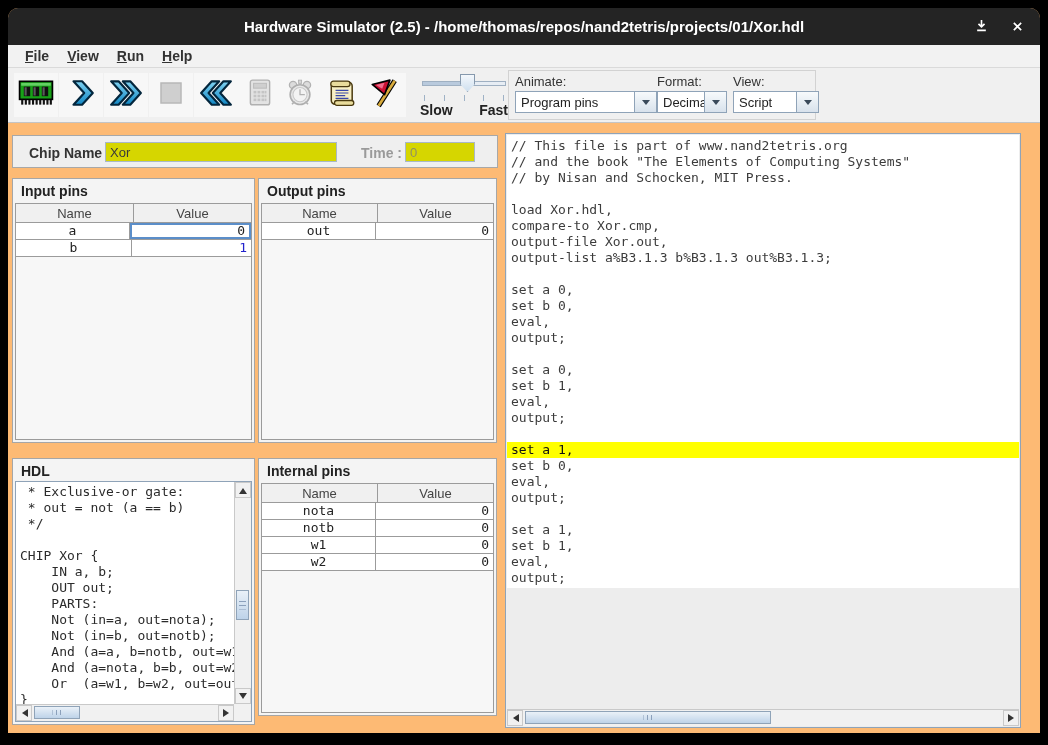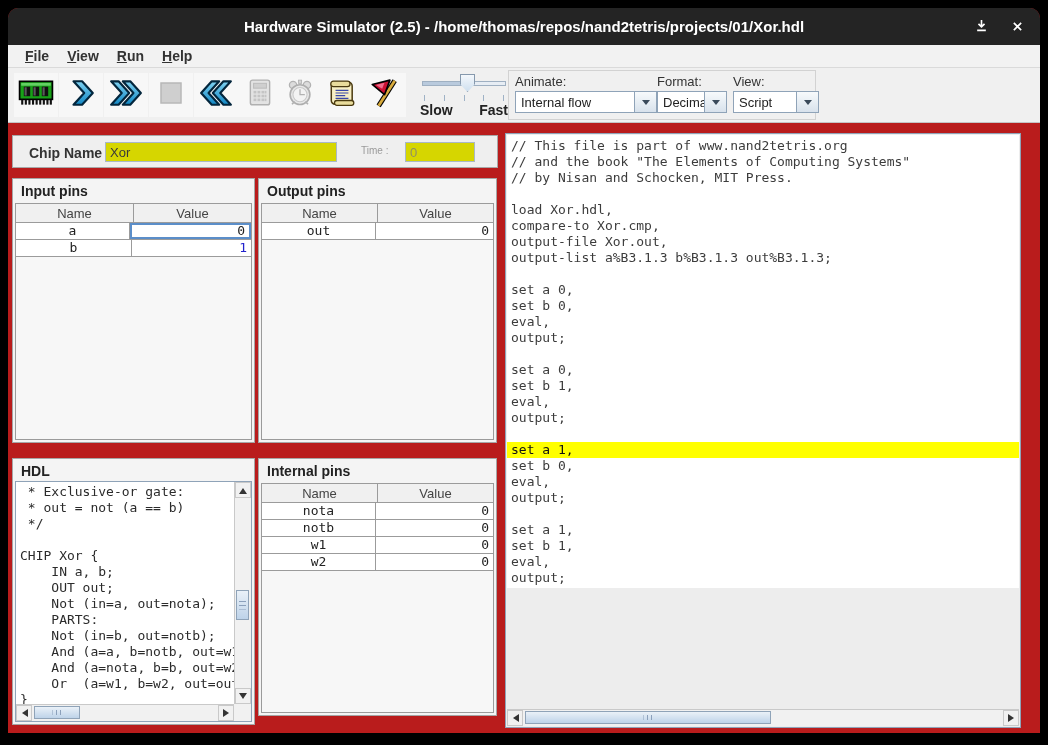--- a/index.html
+++ b/index.html
@@ -1,20 +1,20 @@
 <!DOCTYPE html>
 <html><head>
 <meta charset="utf-8">
 <style>
   * { box-sizing: border-box; margin: 0; padding: 0; }
   html,body { width:1048px; height:745px; }
   body { background:#000; position:relative; font-family:"Liberation Sans",sans-serif; overflow:hidden; }
 
   .window { position:absolute; left:8px; top:8px; width:1032px; height:725px;
-            background:#b91c1c; border-radius:10px 10px 0 0; overflow:hidden; }
+            background:#fdba74; border-radius:10px 10px 0 0; overflow:hidden; }
 
   
   .titlebar { height:37px; background:#242424; color:#fff; display:flex;
               align-items:center; justify-content:center; font-weight:bold; font-size:15px; position:relative; }
   .tb-controls { position:absolute; right:12px; top:0; height:100%; display:flex; gap:14px; align-items:center; }
   .tb-ctrl { width:22px; height:22px; display:flex; align-items:center; justify-content:center; cursor:pointer; }
 
   
   .menubar { height:23px; background:#f2f2f2; display:flex; align-items:center;
              padding-left:8px; border-bottom:1px solid #dadada; }
@@ -45,21 +45,21 @@
                  background:linear-gradient(#f7fafc,#d8e2ec); display:flex; align-items:center; justify-content:center; }
   .tri-down { width:0; height:0; border:4px solid transparent; border-top:5px solid #3a4a5a; margin-top:4px; }
 
   
   .chip-header { position:absolute; left:4px; top:127px; width:486px; height:33px;
                  border:1px solid #a8a8a8; background:#efefef; }
   .chip-label { position:absolute; left:16px; top:9px; font-size:14px; font-weight:bold; color:#333; }
   .yellow-field { position:absolute; top:6px; height:20px; background:#d6d600;
                   border:1px solid #aab8c6; font-size:13px; color:#3a3a3a;
                   font-family:"Liberation Sans",sans-serif; padding:0 4px; }
-  .time-label { position:absolute; left:348px; top:9px; font-size:10px; font-weight:normal; color:#9a9a9a; }
+  .time-label { position:absolute; left:348px; top:9px; font-size:14px; font-weight:bold; color:#9a9a9a; }
 
   
   .panel { position:absolute; border:1px solid #a6a6a6; background:#f4f4f4; }
   .panel-title { padding:4px 8px 2px 8px; font-size:14px; font-weight:bold; color:#222; }
   #input-pins    { left:4px;   top:170px; width:243px; height:265px; }
   #output-pins   { left:250px; top:170px; width:239px; height:265px; }
   #hdl-panel     { left:4px;   top:450px; width:243px; height:267px; }
   #internal-pins { left:250px; top:450px; width:239px; height:258px; }
   #script-panel  { left:497px; top:125px; width:516px; height:595px;
                    border:1px solid #8fa3b8; background:#ededed; }
@@ -304,21 +304,21 @@
         </div>
       <div class="sl-labels">
         <span>Slow</span>
         <span>Fast</span>
       </div>
     </div>
 
     <div class="combo-group">
       <span class="combo-label" style="left:6px">Animate:</span>
       <div class="combo" style="left:6px">
-        <div class="combo-field" style="width:120px">Internal flow</div>
+        <div class="combo-field" style="width:120px">Program pins</div>
         <div class="combo-arrow">
             <span class="tri-down"></span>
           </div>
       </div>
 
       <span class="combo-label" style="left:148px">Format:</span>
       <div class="combo" style="left:148px">
         <div class="combo-field" style="width:48px">Decimal</div>
         <div class="combo-arrow">
             <span class="tri-down"></span>
@@ -378,22 +378,22 @@
     <div class="panel-title">HDL</div>
     <div class="hdl-area">
       <div class="hdl-view">
           <div class="code-line"> * Exclusive-or gate:</div>
           <div class="code-line"> * out = not (a == b)</div>
           <div class="code-line"> */</div>
           <div class="code-line"></div>
           <div class="code-line">CHIP Xor {</div>
           <div class="code-line">    IN a, b;</div>
           <div class="code-line">    OUT out;</div>
+          <div class="code-line">    PARTS:</div>
           <div class="code-line">    Not (in=a, out=nota);</div>
-          <div class="code-line">    PARTS:</div>
           <div class="code-line">    Not (in=b, out=notb);</div>
           <div class="code-line">    And (a=a, b=notb, out=w1);</div>
           <div class="code-line">    And (a=nota, b=b, out=w2);</div>
           <div class="code-line">    Or  (a=w1, b=w2, out=out);</div>
           <div class="code-line">}</div>
         </div>
       <div class="vsb">
         <div class="sb-btn up">
             <span class="t-up"></span>
           </div>

